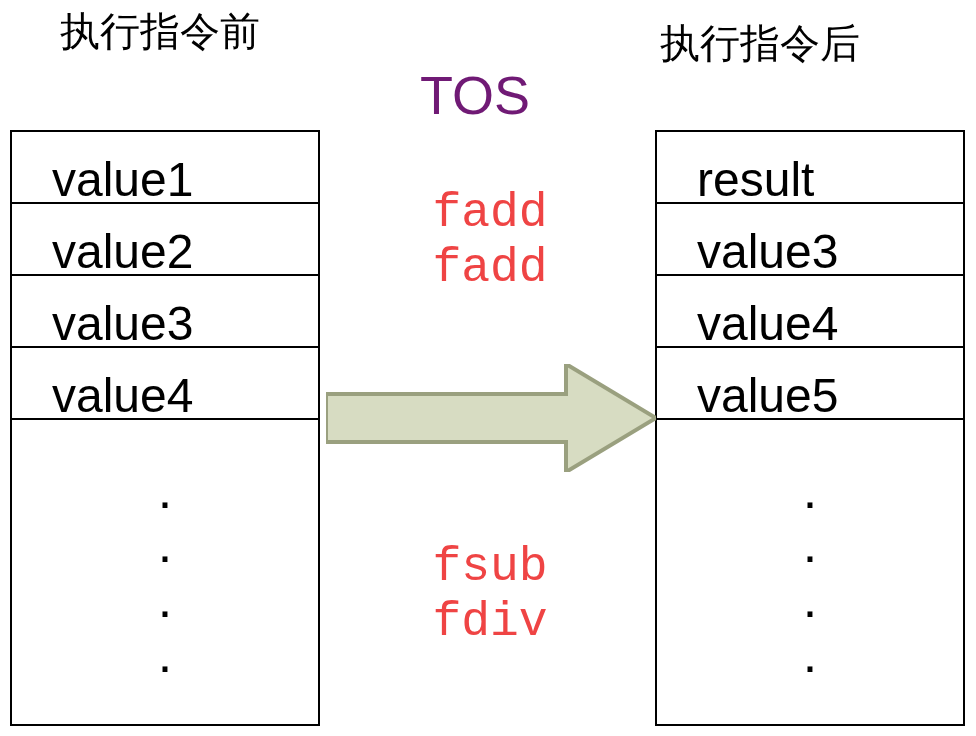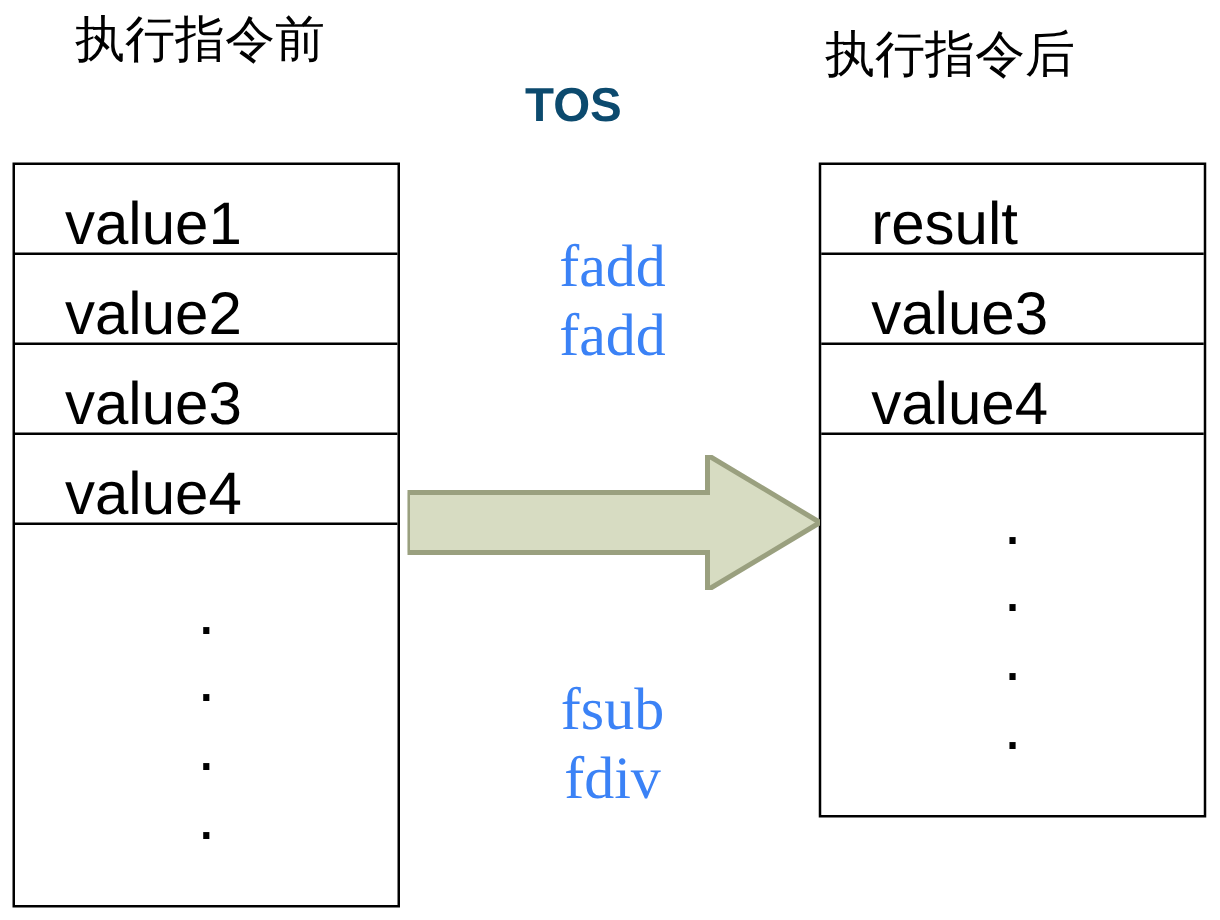--- a/index.html
+++ b/index.html
@@ -18,24 +18,23 @@
     position: absolute;
     font-size: 40px;
     color: #000000;
   }
   .header-left  { left: 60px; top: 4px; }
   .header-right { left: 660px; top: 16px; }
 
   .tos {
     position: absolute;
     left: 420px; top: 64px;
-    font-size: 38px;
+    font-size: 54px;
     font-family: Arial, sans-serif;
-    color: #0c4a6e;
-    font-weight: bold;
+    color: #701a75;
   }
 
   .stack {
     position: absolute;
     top: 130px;
     width: 310px;
     border: 2px solid #000;
     background: #fff;
   }
   .stack-left  { left: 10px; }
@@ -59,23 +58,23 @@
     line-height: 1.05;
     display: flex;
     align-items: center;
     justify-content: center;
   }
   .cell-dots span { display: block; letter-spacing: 0; }
 
   .instr {
     position: absolute;
     font-size: 48px;
-    font-family: Liberation Serif, serif;
+    font-family: Liberation Mono, monospace;
     text-align: center;
-    color: #3b82f6;
+    color: #ef4444;
     line-height: 1.15;
   }
   .instr-top    { left: 410px; top: 186px; width: 160px; }
   .instr-bottom { left: 410px; top: 540px; width: 160px; }
 
   .arrow {
     position: absolute;
     left: 326px; top: 364px;
     width: 330px; height: 108px;
   }
@@ -101,20 +100,21 @@
         <div>.</div>
         <div>.</div>
       </span>
     </div>
   </div>
 
   <div class="stack stack-right">
     <div class="cell">result</div>
     <div class="cell">value3</div>
     <div class="cell">value4</div>
+    <div class="cell">value5</div>
     <div class="cell cell-dots">
       <span>
         <div>.</div>
         <div>.</div>
         <div>.</div>
         <div>.</div>
       </span>
     </div>
   </div>
 

